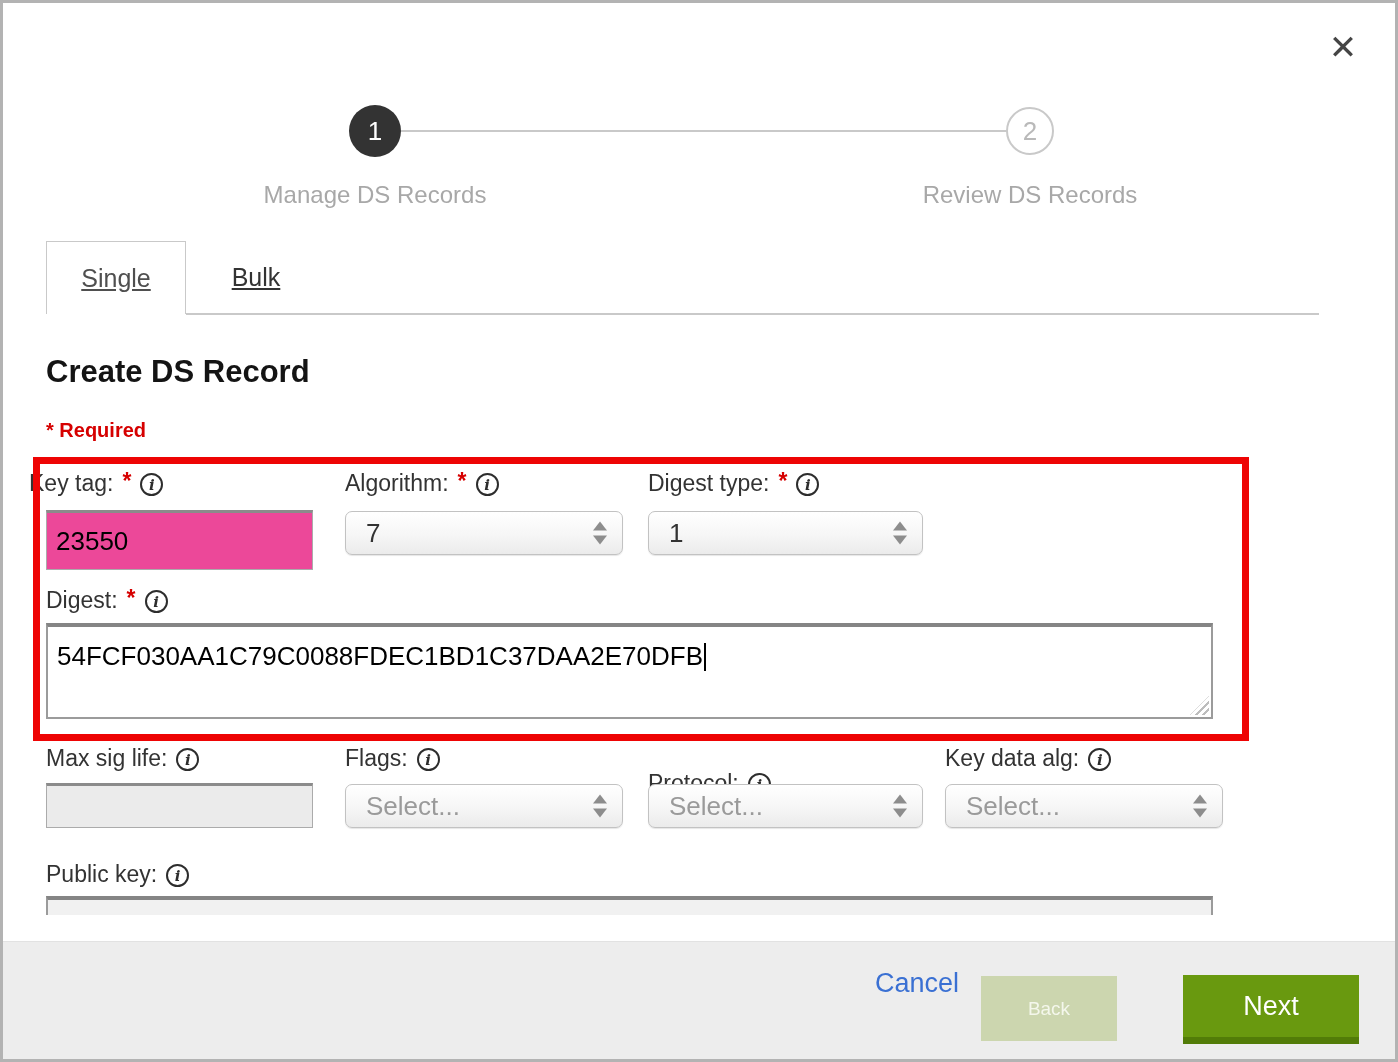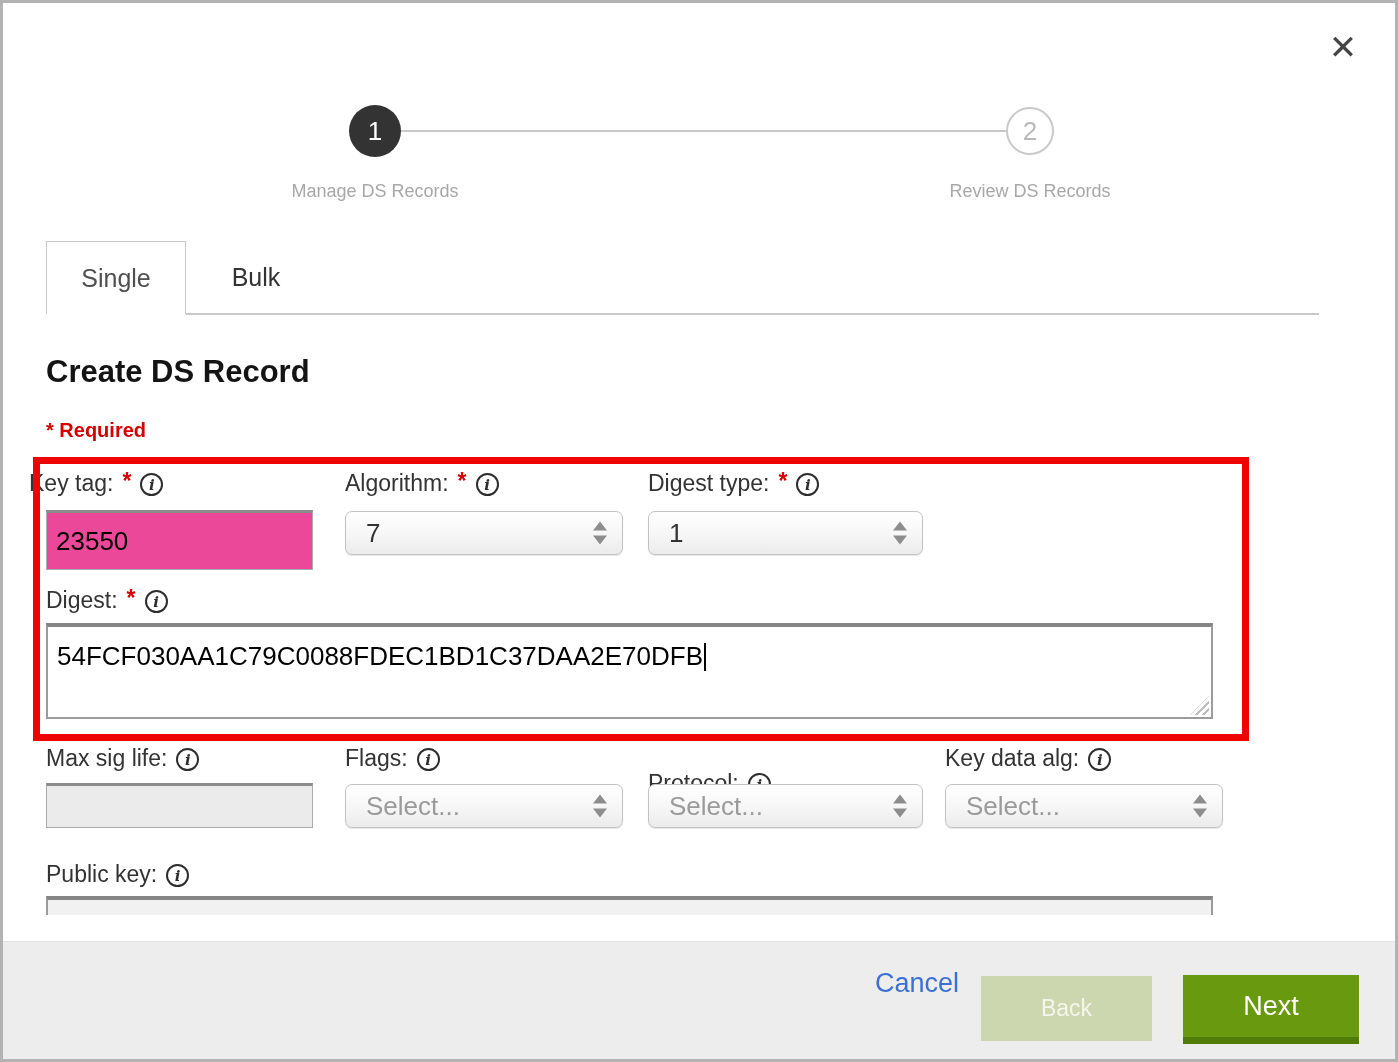--- a/index.html
+++ b/index.html
@@ -37,30 +37,30 @@
   .step-circle.inactive {
     left: 1003px; top: 104px; width: 48px; height: 48px;
     background: #fff; border: 2px solid #c9c9c9; color: #b9b9b9;
   }
   .step-line {
     position: absolute; left: 398px; top: 127px;
     width: 607px; height: 2px; background: #c9c9c9;
   }
   .step-label {
     position: absolute; top: 178px; width: 300px;
-    text-align: center; font-size: 18px; color: #a8a8a8;
+    text-align: center; font-size: 24px; color: #a8a8a8;
   }
   .step-label.first  { left: 222px; }
   .step-label.second { left: 877px; }
 
   
   .tab {
     position: absolute; top: 238px; height: 73px;
     display: flex; align-items: center; justify-content: center;
-    font-size: 25px; cursor: pointer; background: #fff;
+    font-size: 25px; cursor: pointer; background: #fff; text-decoration: underline;
   }
   .tab.active {
     left: 43px; width: 140px;
     border: 1px solid #c9c9c9; border-bottom: none;
     color: #4f4f4f; z-index: 2;
   }
   .tab.inactive { left: 184px; width: 138px; color: #333; }
   .tab-underline {
     position: absolute; left: 183px; top: 310px;
     width: 1133px; height: 2px; background: #c9c9c9;
@@ -166,23 +166,23 @@
     background: #ededed; border-top: 1px solid #e2e2e2;
   }
   .cancel-link {
     position: absolute; left: 872px; top: 26px;
     font-size: 27px; color: #3a70d3;
     background: none; border: none; cursor: pointer;
     font-family: "Liberation Sans", "DejaVu Sans", sans-serif;
   }
   .back-btn {
     position: absolute; left: 978px; top: 34px;
-    width: 171px; height: 65px;
+    width: 136px; height: 65px;
     background: #ccd6af; color: #f4f7ec;
-    border: none; font-size: 23px; cursor: default;
+    border: none; font-size: 19px; cursor: default;
     font-family: "Liberation Sans", "DejaVu Sans", sans-serif;
   }
   .next-btn {
     position: absolute; left: 1180px; top: 33px;
     width: 176px; height: 69px;
     background: #69990f; color: #fff;
     border: none; border-bottom: 7px solid #527c08;
     font-size: 27px; cursor: pointer;
     font-family: "Liberation Sans", "DejaVu Sans", sans-serif;
   }

